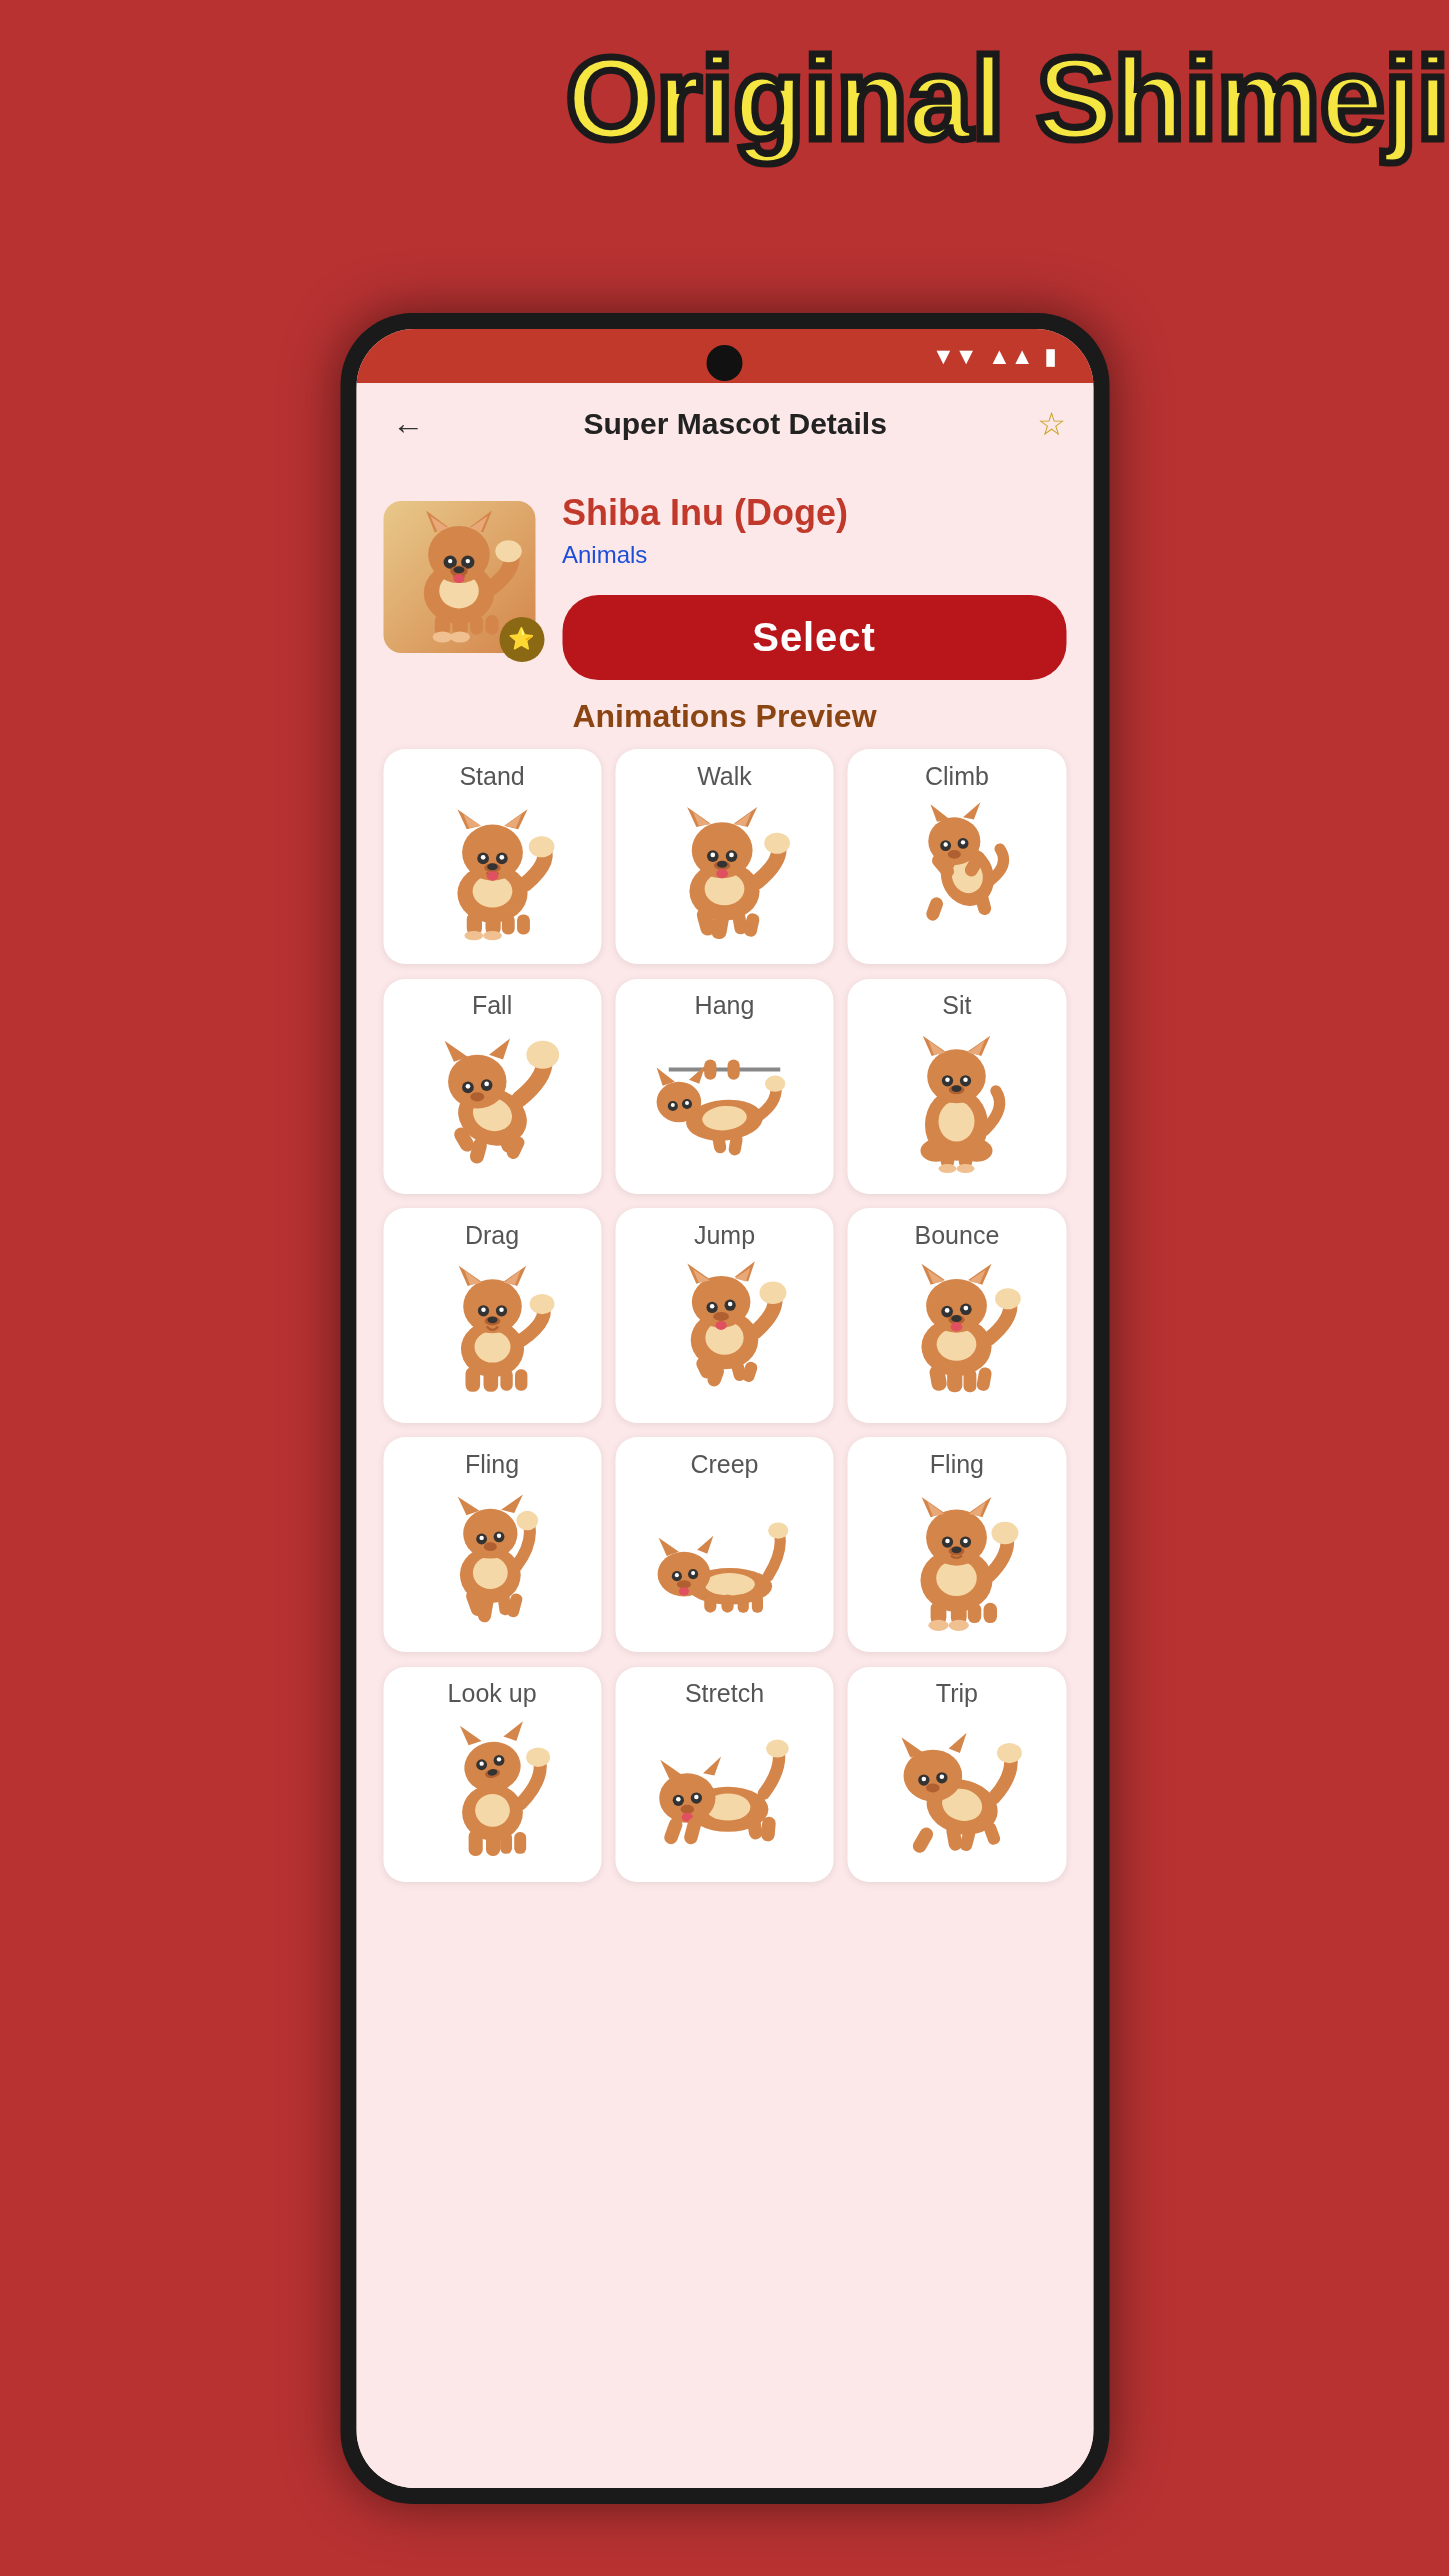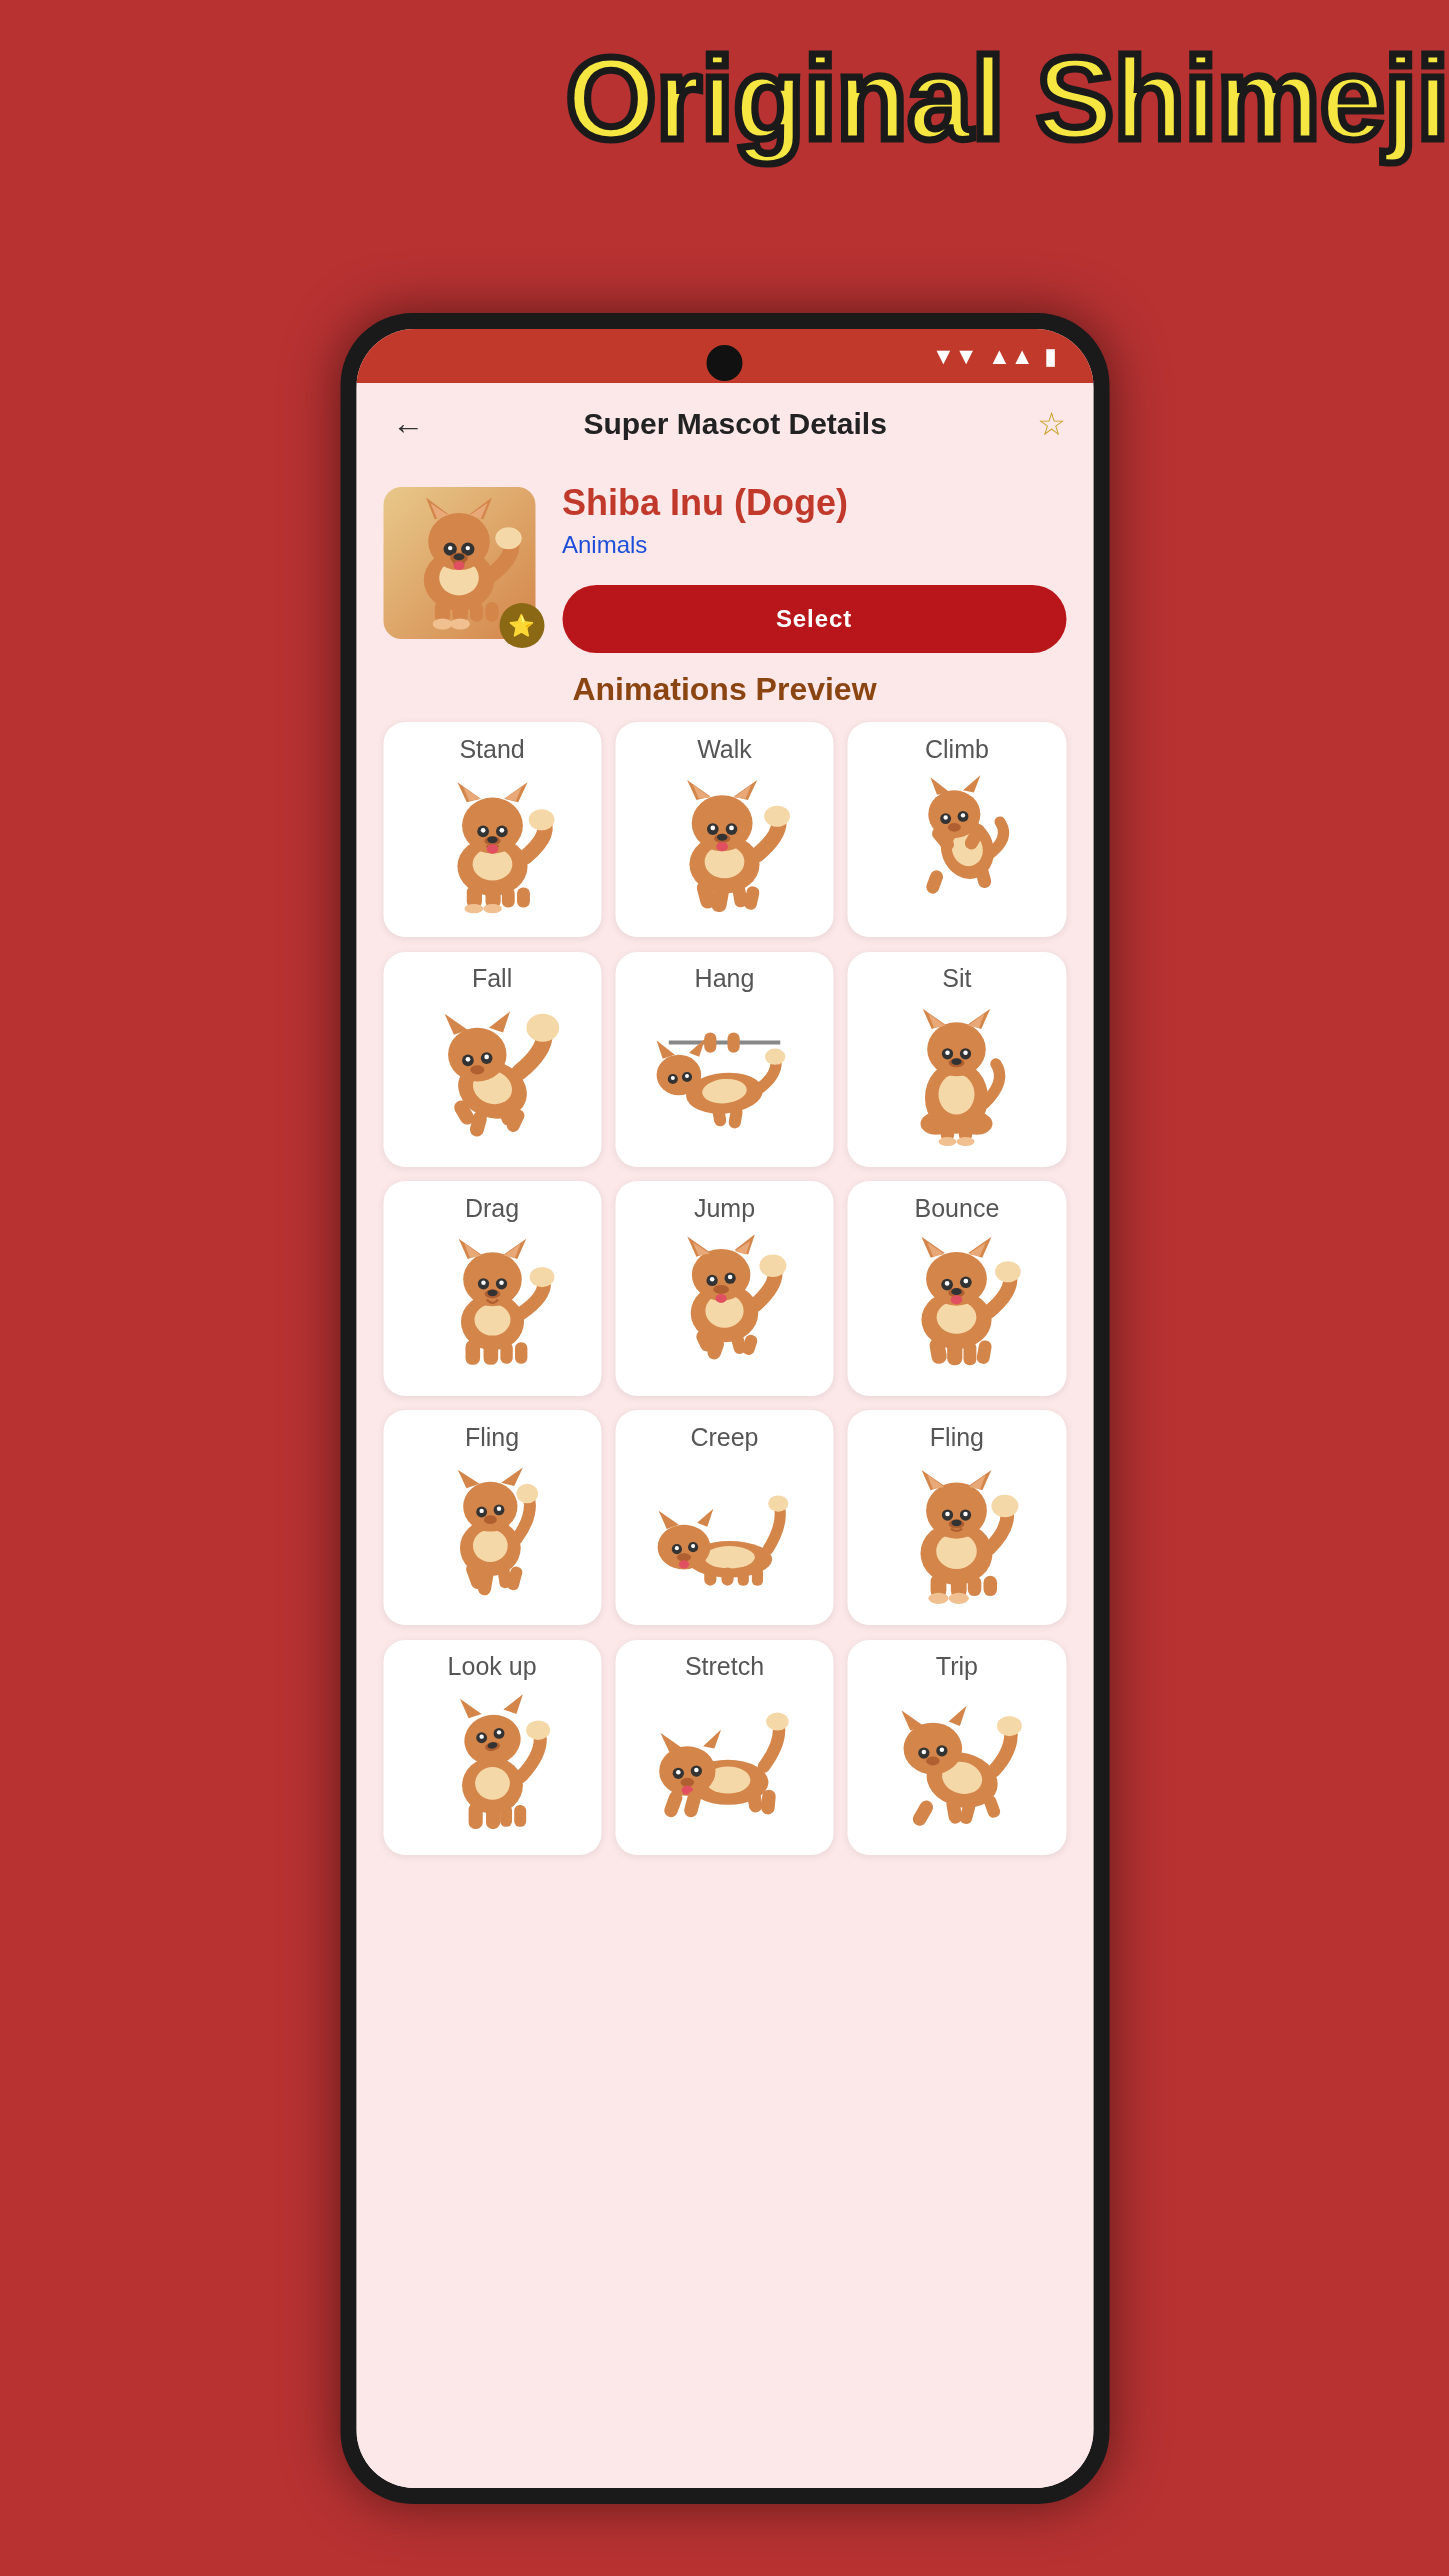--- a/index.html
+++ b/index.html
@@ -176,35 +176,36 @@
 
     .mascot-info {
       flex: 1;
     }
 
     .mascot-name {
       font-size: 36px;
       font-weight: 700;
       color: #c0392b;
       margin-bottom: 7.2px;
+      margin-top: 10px;
     }
 
     .mascot-category {
       font-size: 24px;
       color: #1d4ed8;
       margin-bottom: 26px;
     }
 
     .select-btn {
       background: #b8161a;
       color: white;
       border: none;
       border-radius: 36px;
       padding: 20px 54px;
-      font-size: 24px;
+      font-size: 40px;
       font-weight: 700;
       cursor: pointer;
       width: 100%;
       letter-spacing: 0.9px;
     }
 
     .animations-title {
       text-align: center;
       font-size: 32px;
       font-weight: 700;

